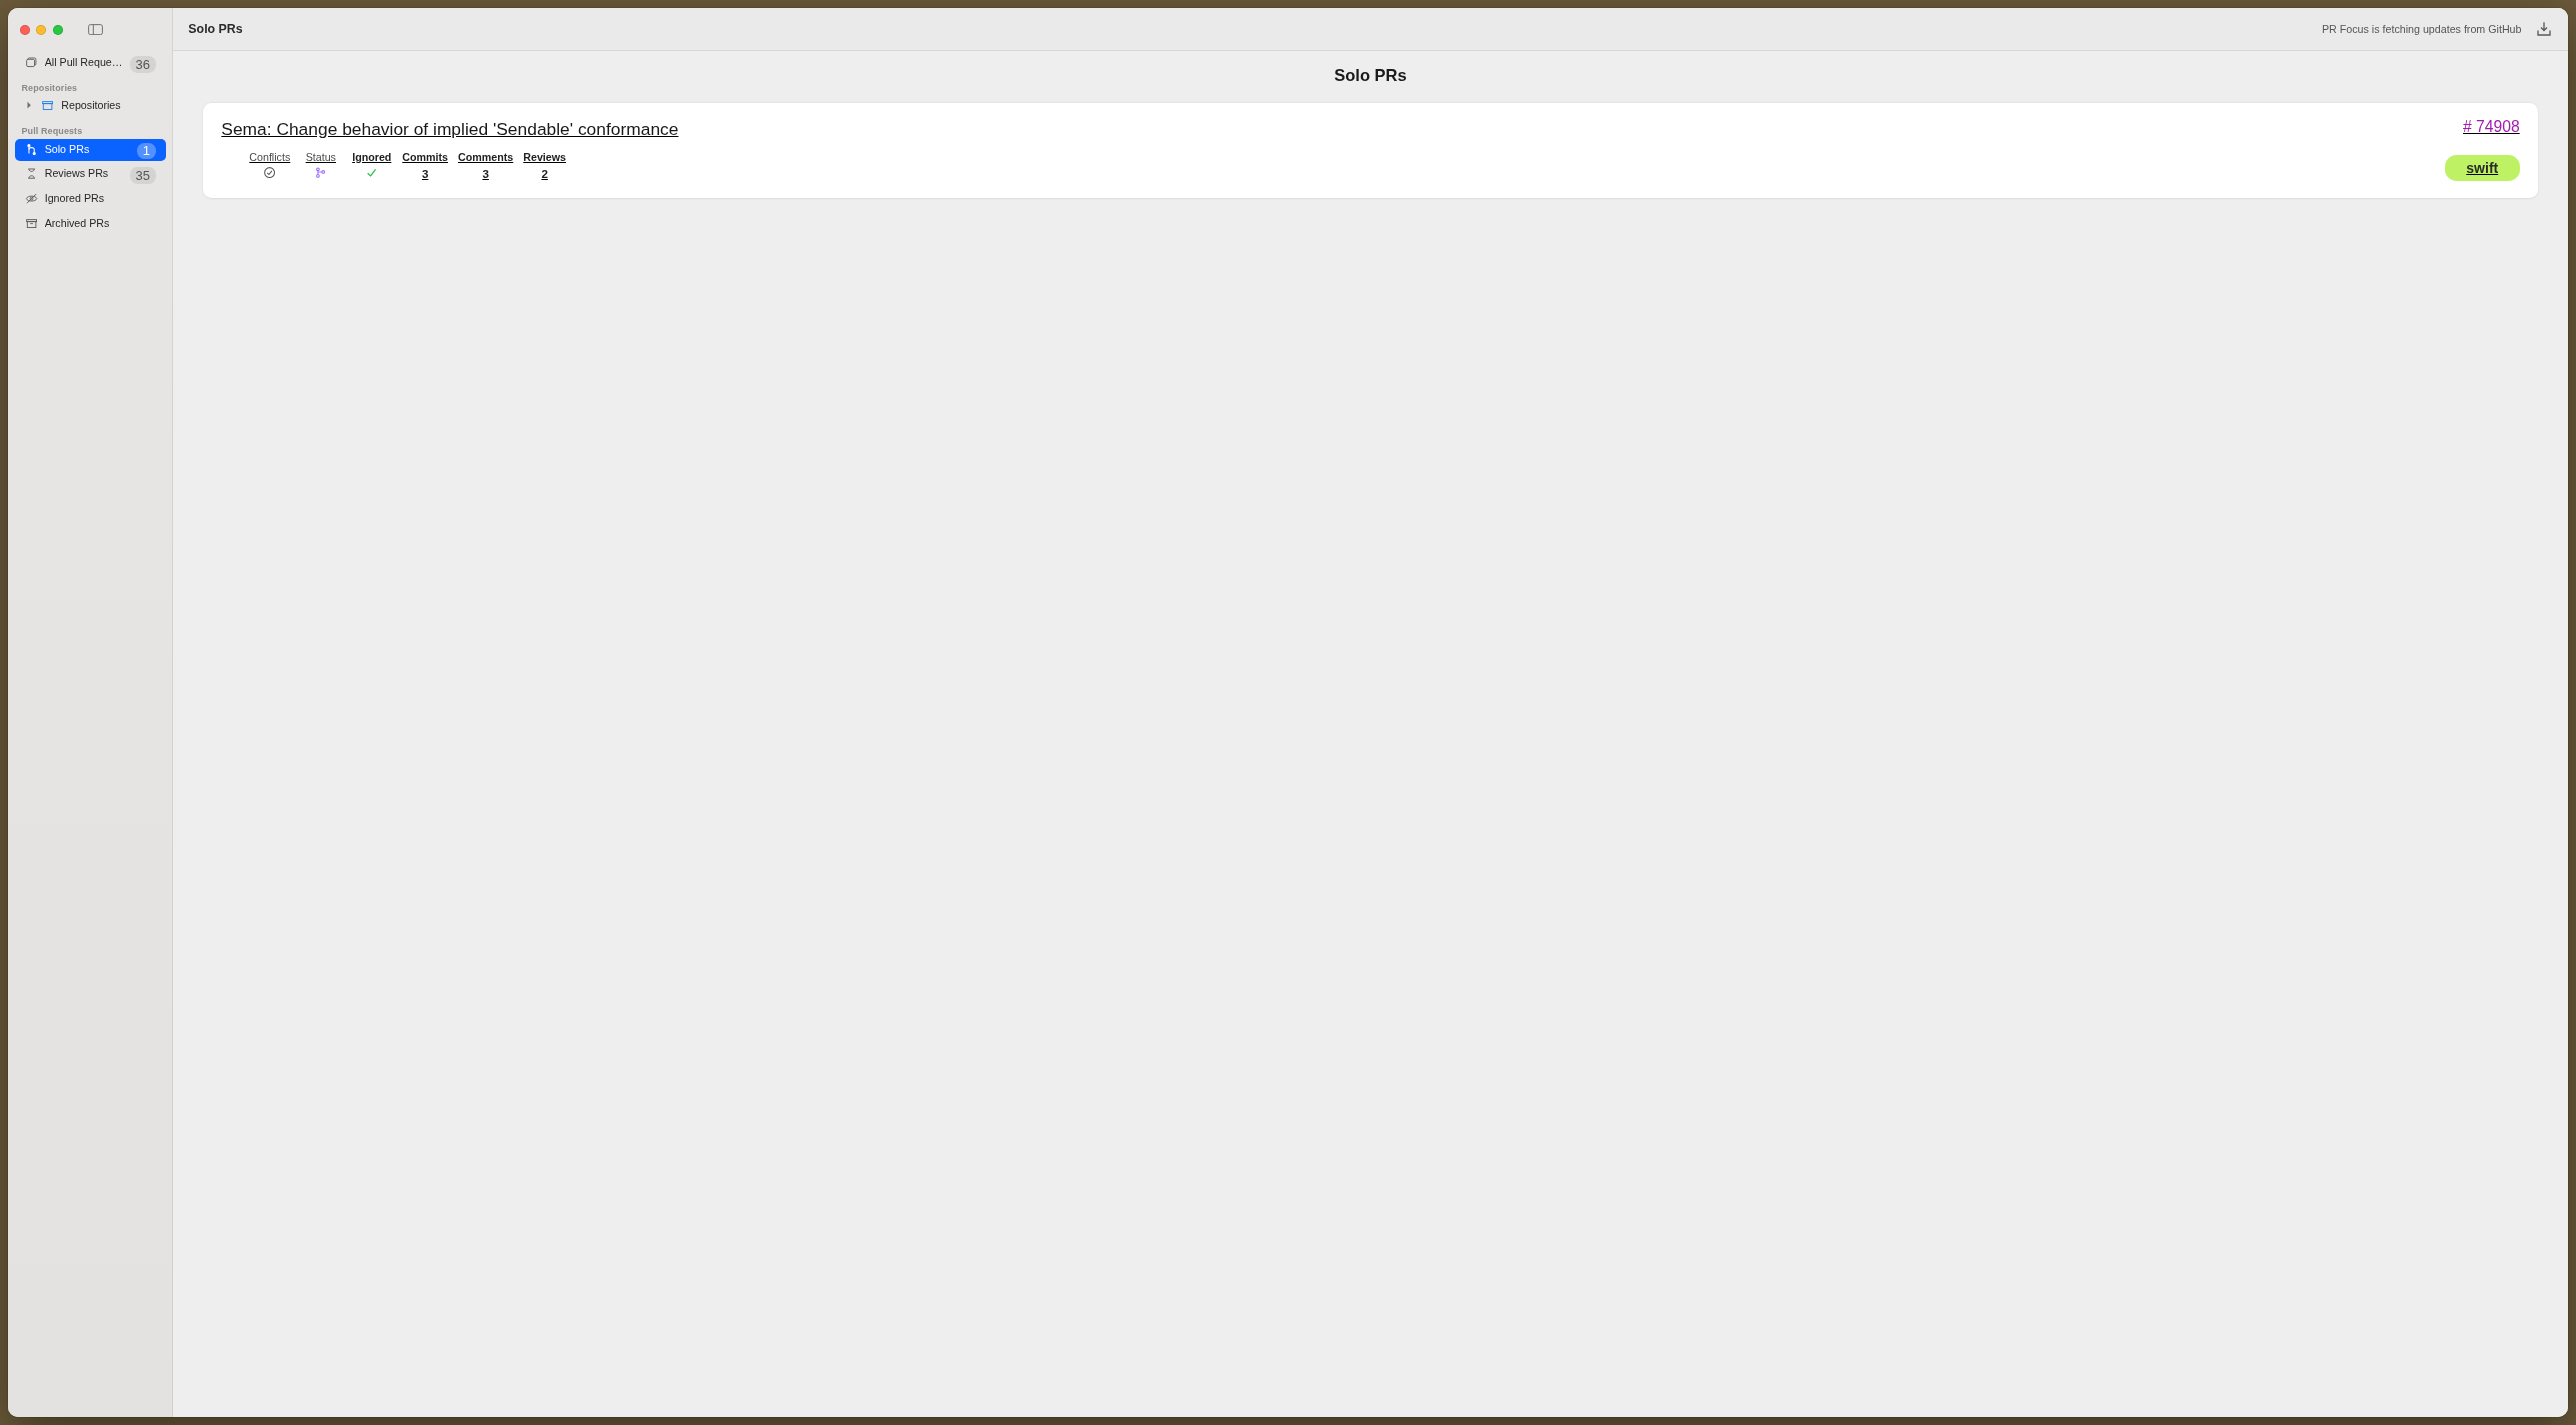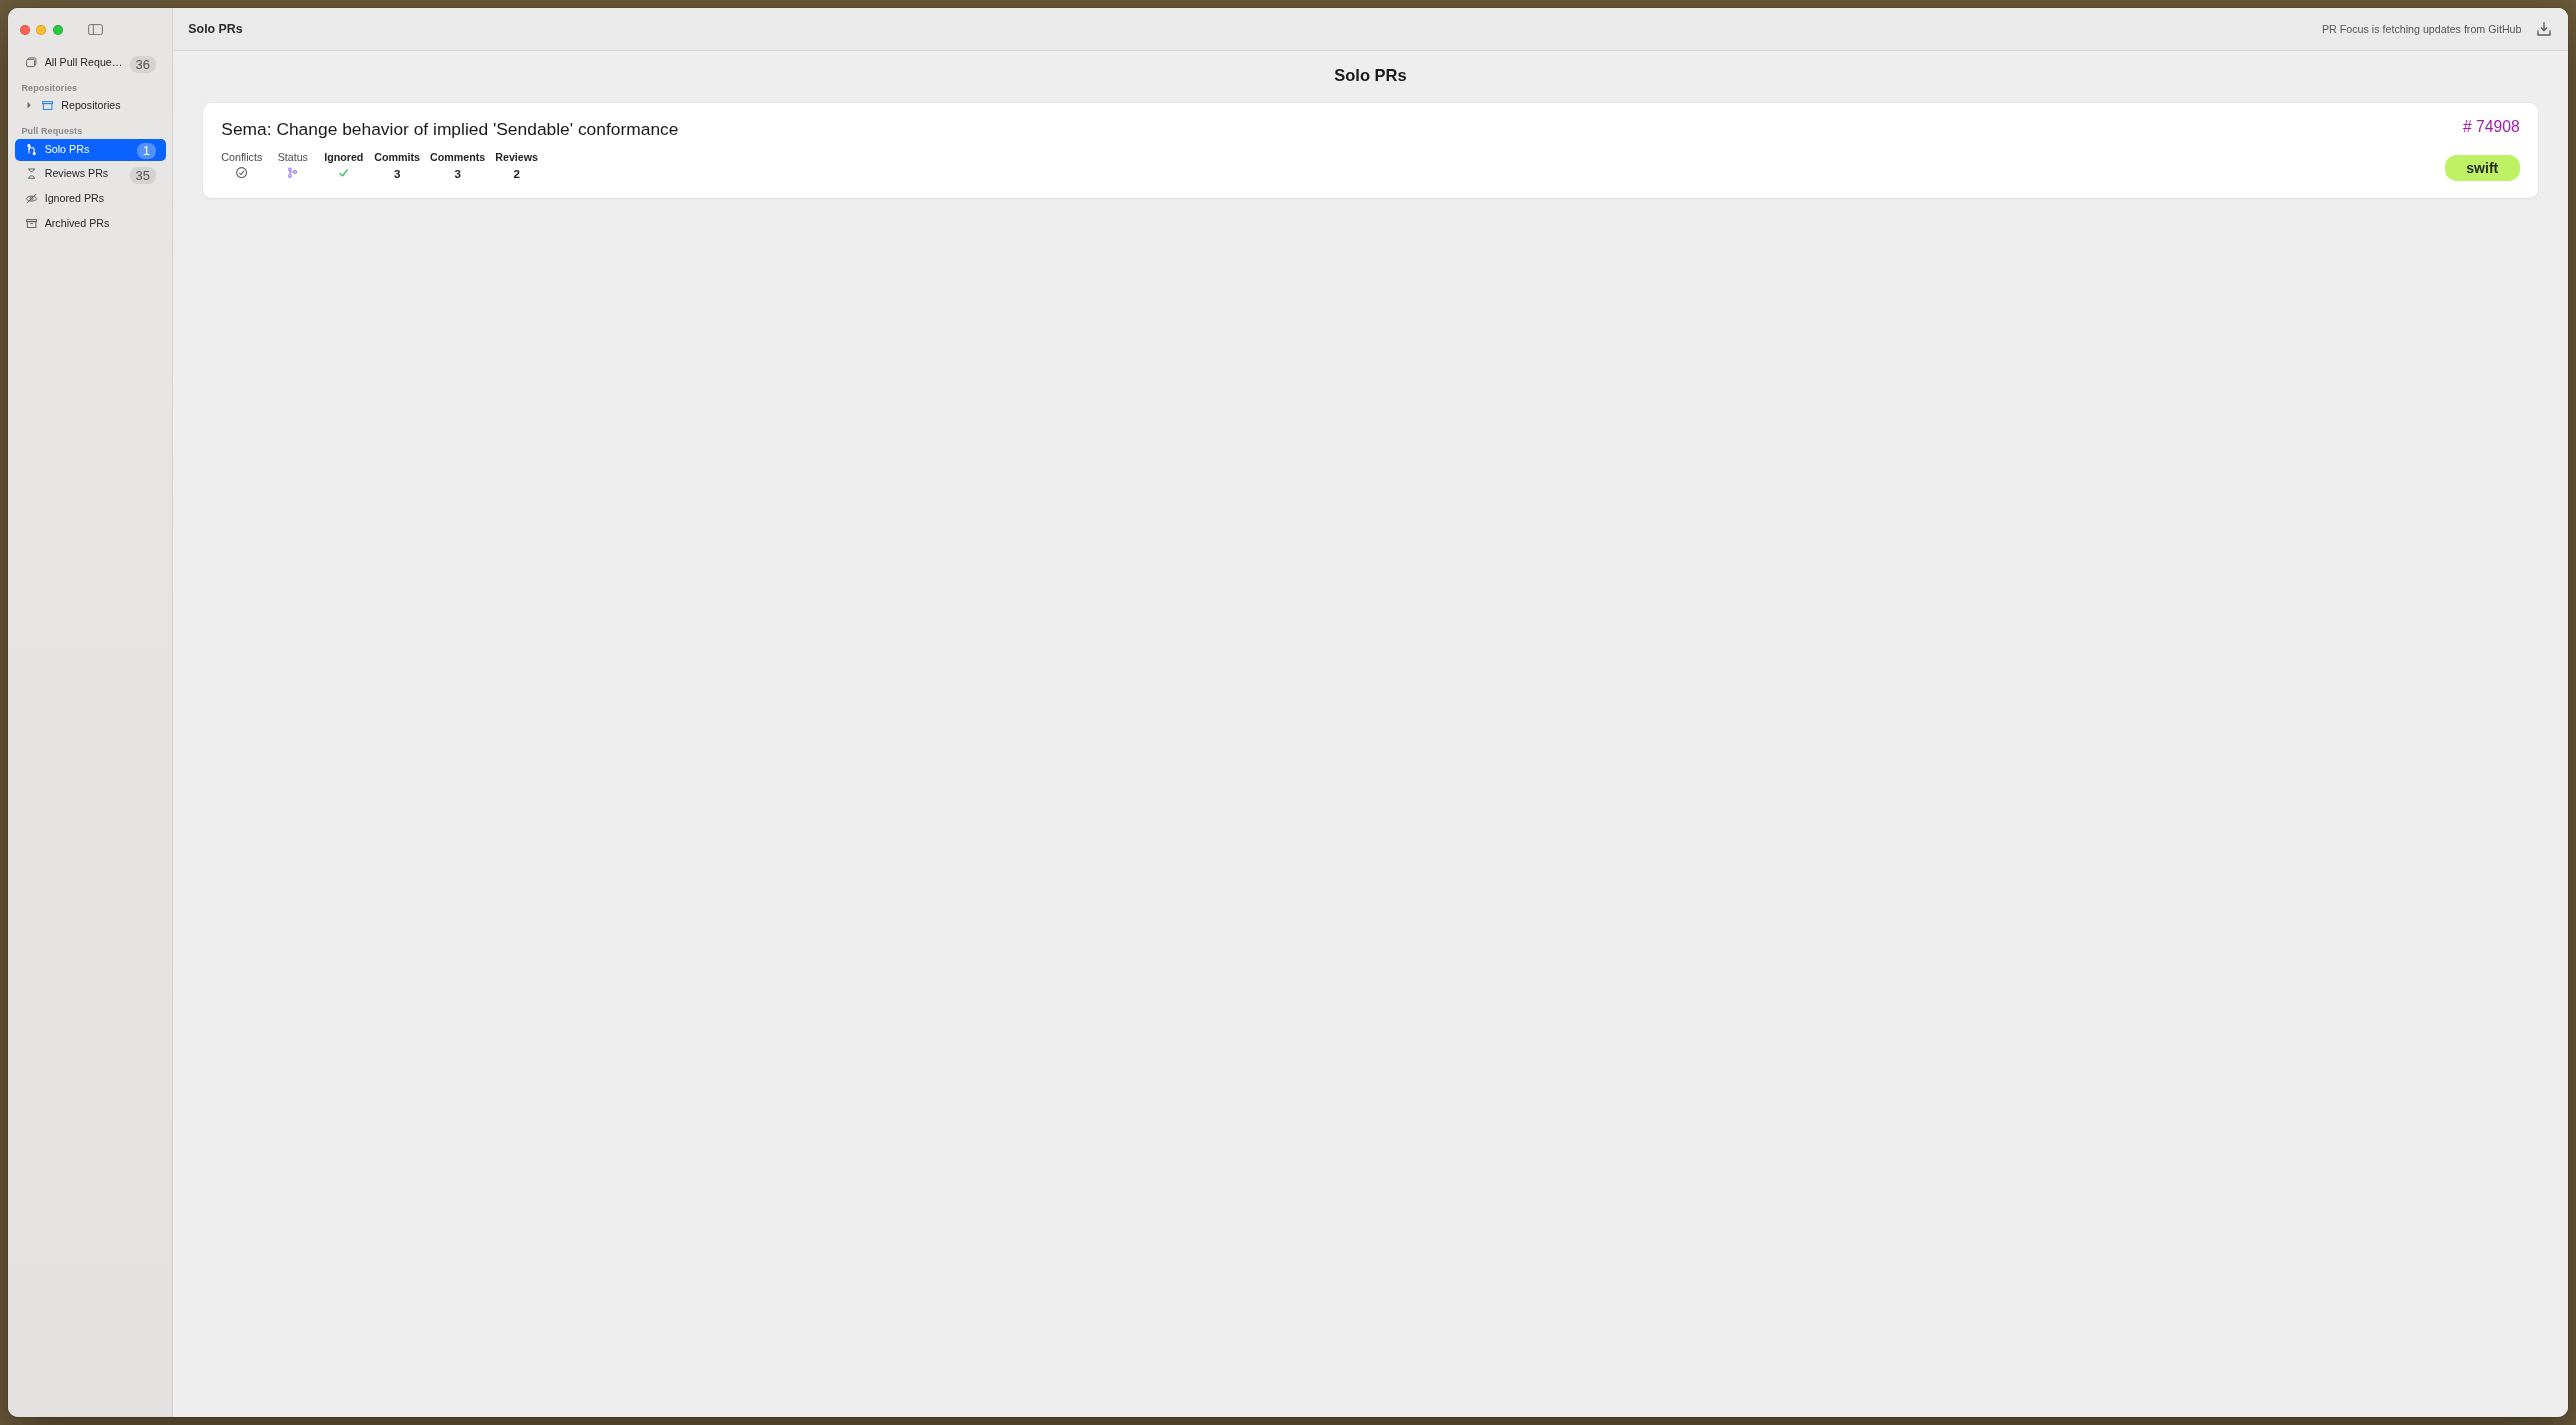--- a/index.html
+++ b/index.html
@@ -128,20 +128,21 @@
       color:#1a1a1a;
       padding: 15px 0 18px;
     }
 
     .card {
       background:#fff;
       border-radius:8.3px;
       margin: 0 30px;
       padding: 15px 18px 16.5px;
       box-shadow: 0 0.8px 2.5px rgba(0,0,0,0.06), 0 0 0 0.4px rgba(0,0,0,0.04);
+      text-decoration: underline;
     }
 
     .card-top {
       display:flex;
       align-items:flex-start;
       justify-content:space-between;
       gap:16.5px;
     }
     .pr-title {
       font-size:17.4px;
@@ -150,20 +151,21 @@
       line-height:1.3;
     }
     .pr-num { font-size:15.7px; color:#a21caf; white-space:nowrap; }
 
     .card-bottom {
       display:flex;
       align-items:flex-end;
       justify-content:space-between;
       margin-top:10px;
       gap:16.5px;
+      margin-left:28px;
     }
     .stats { display:flex; gap:10px; }
     .stat {
       display:flex; flex-direction:column; align-items:center; gap:3.3px;
       font-size:10.7px;
       min-width:41px;
     }
     .stat-label { color:#4a4a4a; font-weight:400;}
     .stat-label.bold { font-weight:700; color:#222;}
     .stat-val { height:15px; display:flex; align-items:center; justify-content:center; font-weight:700; color:#222; font-size:11.6px;}

